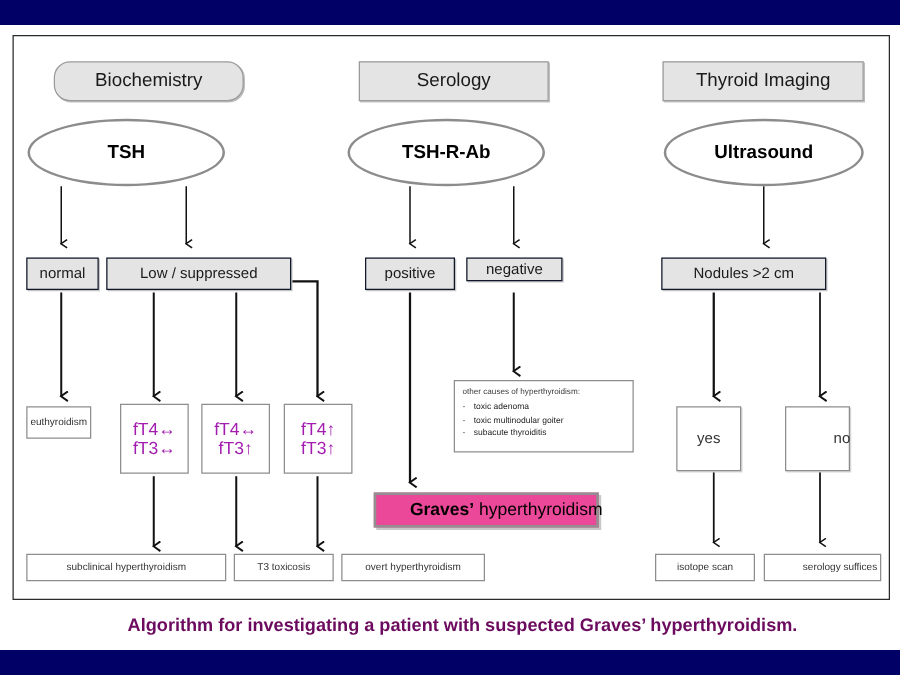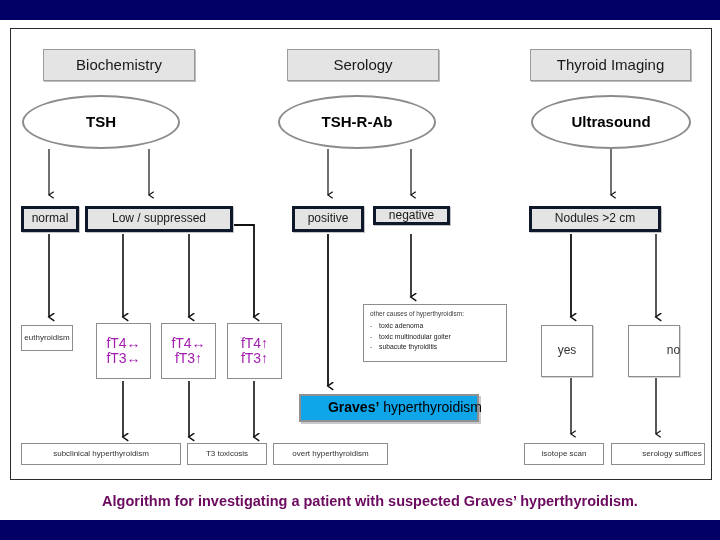--- a/index.html
+++ b/index.html
@@ -34,37 +34,37 @@
   }
 
   
   .ellipse{
     border:2px solid #8c8c8c;border-radius:50%;
     background:#ffffff;font-weight:bold;font-size:15px;color:#000;
   }
 
   
   .chip{
-    background:#e4e4e4;border:3px solid #0f172a;
+    background:#e4e4e4;border:1px solid #0f172a;
     box-shadow:1px 1px 0 #c4c4c4;
     font-size:12px;color:#1a1a1a;
   }
 
   
   .plain{
     background:#ffffff;border:1px solid #8d8d8d;
     font-size:13px;color:#111;
   }
   .plain.sm{font-size:8px;color:#333;}
   .plain.ft{font-size:14px;color:#a21caf;flex-direction:column;}
   .plain.ft span{display:block;}
 
   
   .graves{
-    background:#0ea5e9;border:2px solid #909090;
+    background:#ec4899;border:2px solid #909090;
     box-shadow:2px 2px 0 #c9c9c9;
     font-size:14px;color:#000;padding-left:32px;
   }
   .graves b{font-weight:bold;}
   .graves i{font-style:normal;font-weight:normal;}
 
   
   .listbox{
     background:#ffffff;border:1px solid #8d8d8d;
     display:block;padding:5px 6px;text-align:left;
@@ -137,21 +137,21 @@
       <line x1="645" y1="205" x2="645" y2="288" stroke="#111" stroke-width="1.4" marker-end="url(#ah)"></line>
 
       <line x1="112" y1="352" x2="112" y2="408" stroke="#111" stroke-width="1.6" marker-end="url(#ah)"></line>
       <line x1="178" y1="352" x2="178" y2="408" stroke="#111" stroke-width="1.6" marker-end="url(#ah)"></line>
       <line x1="243" y1="352" x2="243" y2="408" stroke="#111" stroke-width="1.6" marker-end="url(#ah)"></line>
 
       <line x1="560" y1="348" x2="560" y2="405" stroke="#111" stroke-width="1.4" marker-end="url(#ahs)"></line>
       <line x1="645" y1="348" x2="645" y2="405" stroke="#111" stroke-width="1.4" marker-end="url(#ahs)"></line>
     </svg>
 
-    <div class="node hdr" style="left:32px;top:20px;width:152px;height:32px;">Biochemistry</div>
+    <div class="node hdr" style="left:32px;top:20px;width:152px;height:32px;border-radius:13px;">Biochemistry</div>
     <div class="node hdr" style="left:276px;top:20px;width:152px;height:32px;">Serology</div>
     <div class="node hdr" style="left:519px;top:20px;width:161px;height:32px;">Thyroid Imaging</div>
 
     <div class="node ellipse" style="left:11px;top:66px;width:158px;height:54px;">TSH</div>
     <div class="node ellipse" style="left:267px;top:66px;width:158px;height:54px;">TSH-R-Ab</div>
     <div class="node ellipse" style="left:520px;top:66px;width:160px;height:54px;">Ultrasound</div>
 
     <div class="node chip" style="left:10px;top:177px;width:58px;height:26px;">normal</div>
     <div class="node chip" style="left:74px;top:177px;width:148px;height:26px;">Low / suppressed</div>
     <div class="node chip" style="left:281px;top:177px;width:72px;height:26px;">positive</div>

